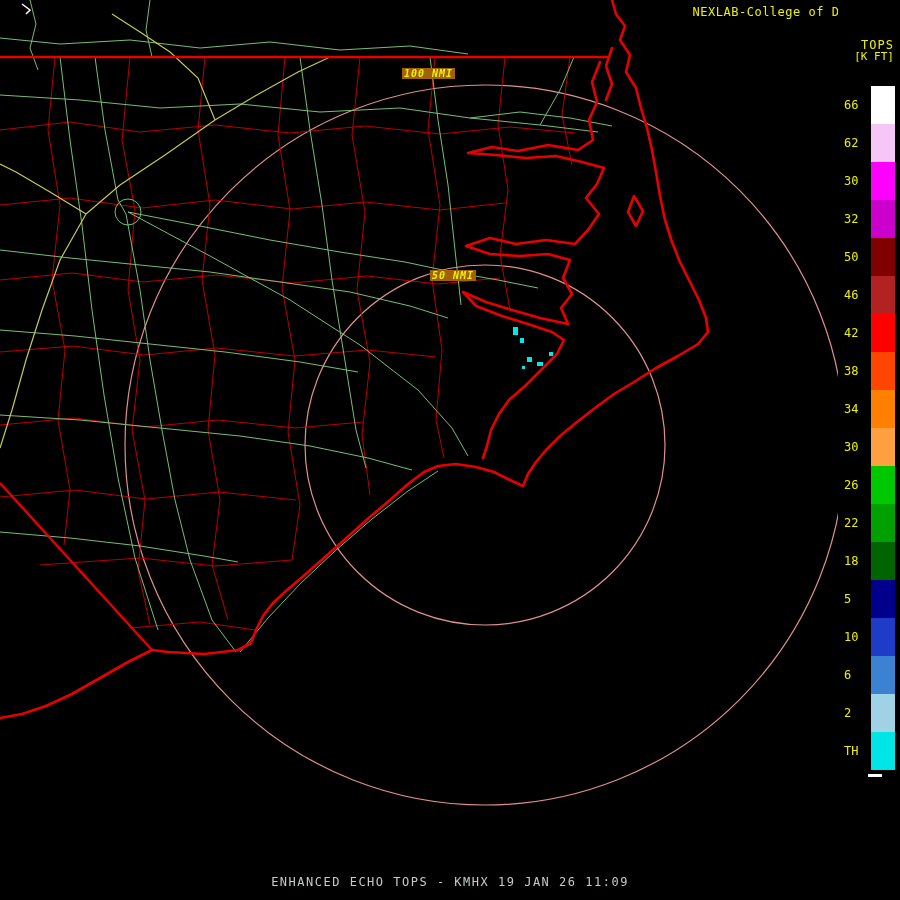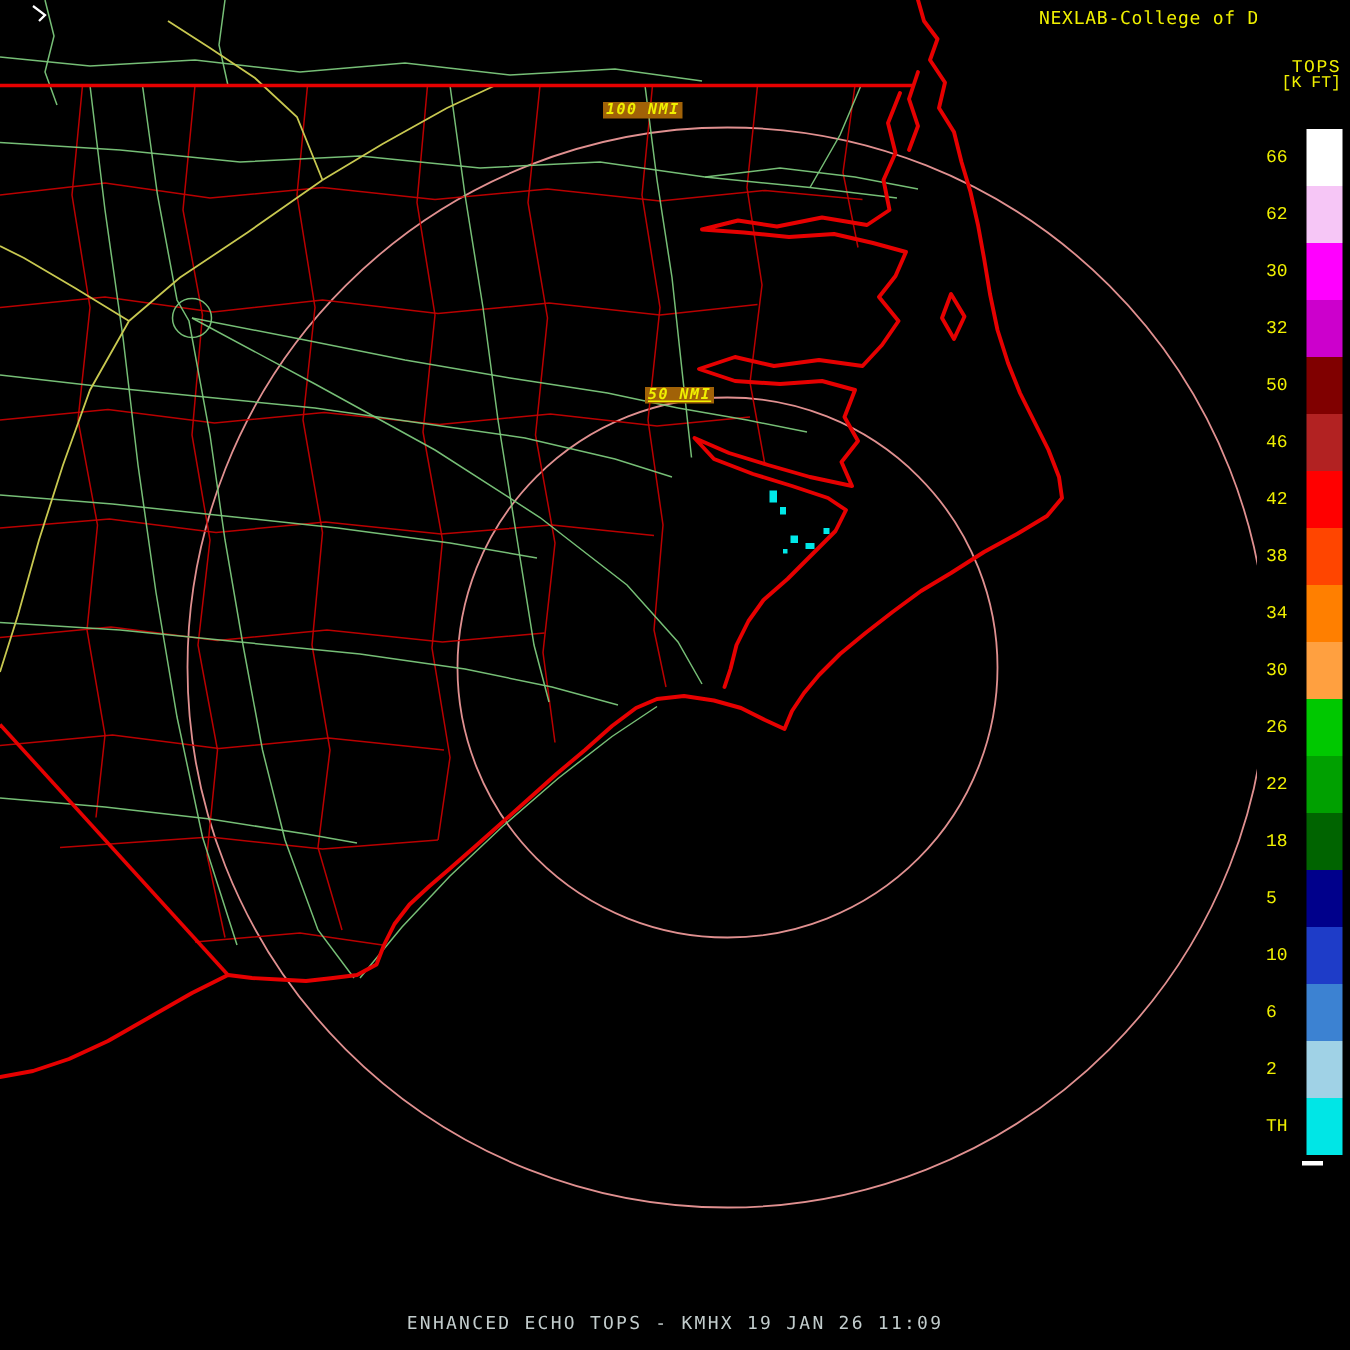--- a/index.html
+++ b/index.html
@@ -15,21 +15,21 @@
   .roady{stroke:#c8c850;stroke-width:1.2;fill:none;}
   .ring{stroke:#e09090;stroke-width:1.2;fill:none;}
   .artifact{stroke:#ffffff;stroke-width:1.5;fill:none;}
 
   .ring-label{position:absolute;color:#f0f000;font-size:10px;font-style:italic;font-weight:bold;
     background:#a16207;padding:0 2px;letter-spacing:1px;}
 
   .brand{position:absolute;top:5px;right:22px;color:#f0f000;font-size:12px;letter-spacing:.5px;}
   .brand-glyph{position:absolute;top:3px;right:5px;color:#f0f000;font-size:13px;}
 
-  .sidebar{position:absolute;top:0;right:0;width:62px;height:900px;background:#000;font-family:Liberation Mono, monospace;}
+  .sidebar{position:absolute;top:0;right:0;width:62px;height:900px;background:#000;}
   .legend-title{position:absolute;top:38px;right:6px;color:#f0f000;font-size:12px;letter-spacing:1px;}
   .legend-units{position:absolute;top:50px;right:6px;color:#f0f000;font-size:11px;}
   #legend-bands{position:absolute;top:86px;right:5px;}
   .band-row{display:flex;align-items:center;height:38px;}
   .band-label{display:inline-block;width:24px;margin-right:3px;text-align:left;color:#f0f000;font-size:12px;}
   .band-swatch{display:inline-block;width:24px;height:38px;}
   .th-tick{position:absolute;top:774px;right:18px;width:14px;height:3px;background:#ffffff;}
 
   #echo-layer .echo{position:absolute;}
 
@@ -125,21 +125,21 @@
   <div id="echo-layer">
       <div class="echo" style="left: 513px; top: 327px; width: 5px; height: 8px; background: rgb(0, 232, 232);"></div>
       <div class="echo" style="left: 520px; top: 338px; width: 4px; height: 5px; background: rgb(0, 232, 232);"></div>
       <div class="echo" style="left: 527px; top: 357px; width: 5px; height: 5px; background: rgb(0, 232, 232);"></div>
       <div class="echo" style="left: 537px; top: 362px; width: 6px; height: 4px; background: rgb(0, 232, 232);"></div>
       <div class="echo" style="left: 549px; top: 352px; width: 4px; height: 4px; background: rgb(0, 232, 232);"></div>
       <div class="echo" style="left: 522px; top: 366px; width: 3px; height: 3px; background: rgb(0, 232, 232);"></div>
     </div>
 
   <div class="ring-label" style="left:402px;top:68px;">100 NMI</div>
-  <div class="ring-label" style="left:430px;top:258px;text-decoration:underline;">50 NMI</div>
+  <div class="ring-label" style="left:430px;top:270px;">50 NMI</div>
 
   <div class="brand">NEXLAB-College of DuPage</div>
   <div class="brand-glyph">❖</div>
 
   <div class="sidebar">
     <div class="legend-title">TOPS</div>
     <div class="legend-units">[K FT]</div>
     <div id="legend-bands">
         <div class="band-row">
           <span class="band-label">66</span>

